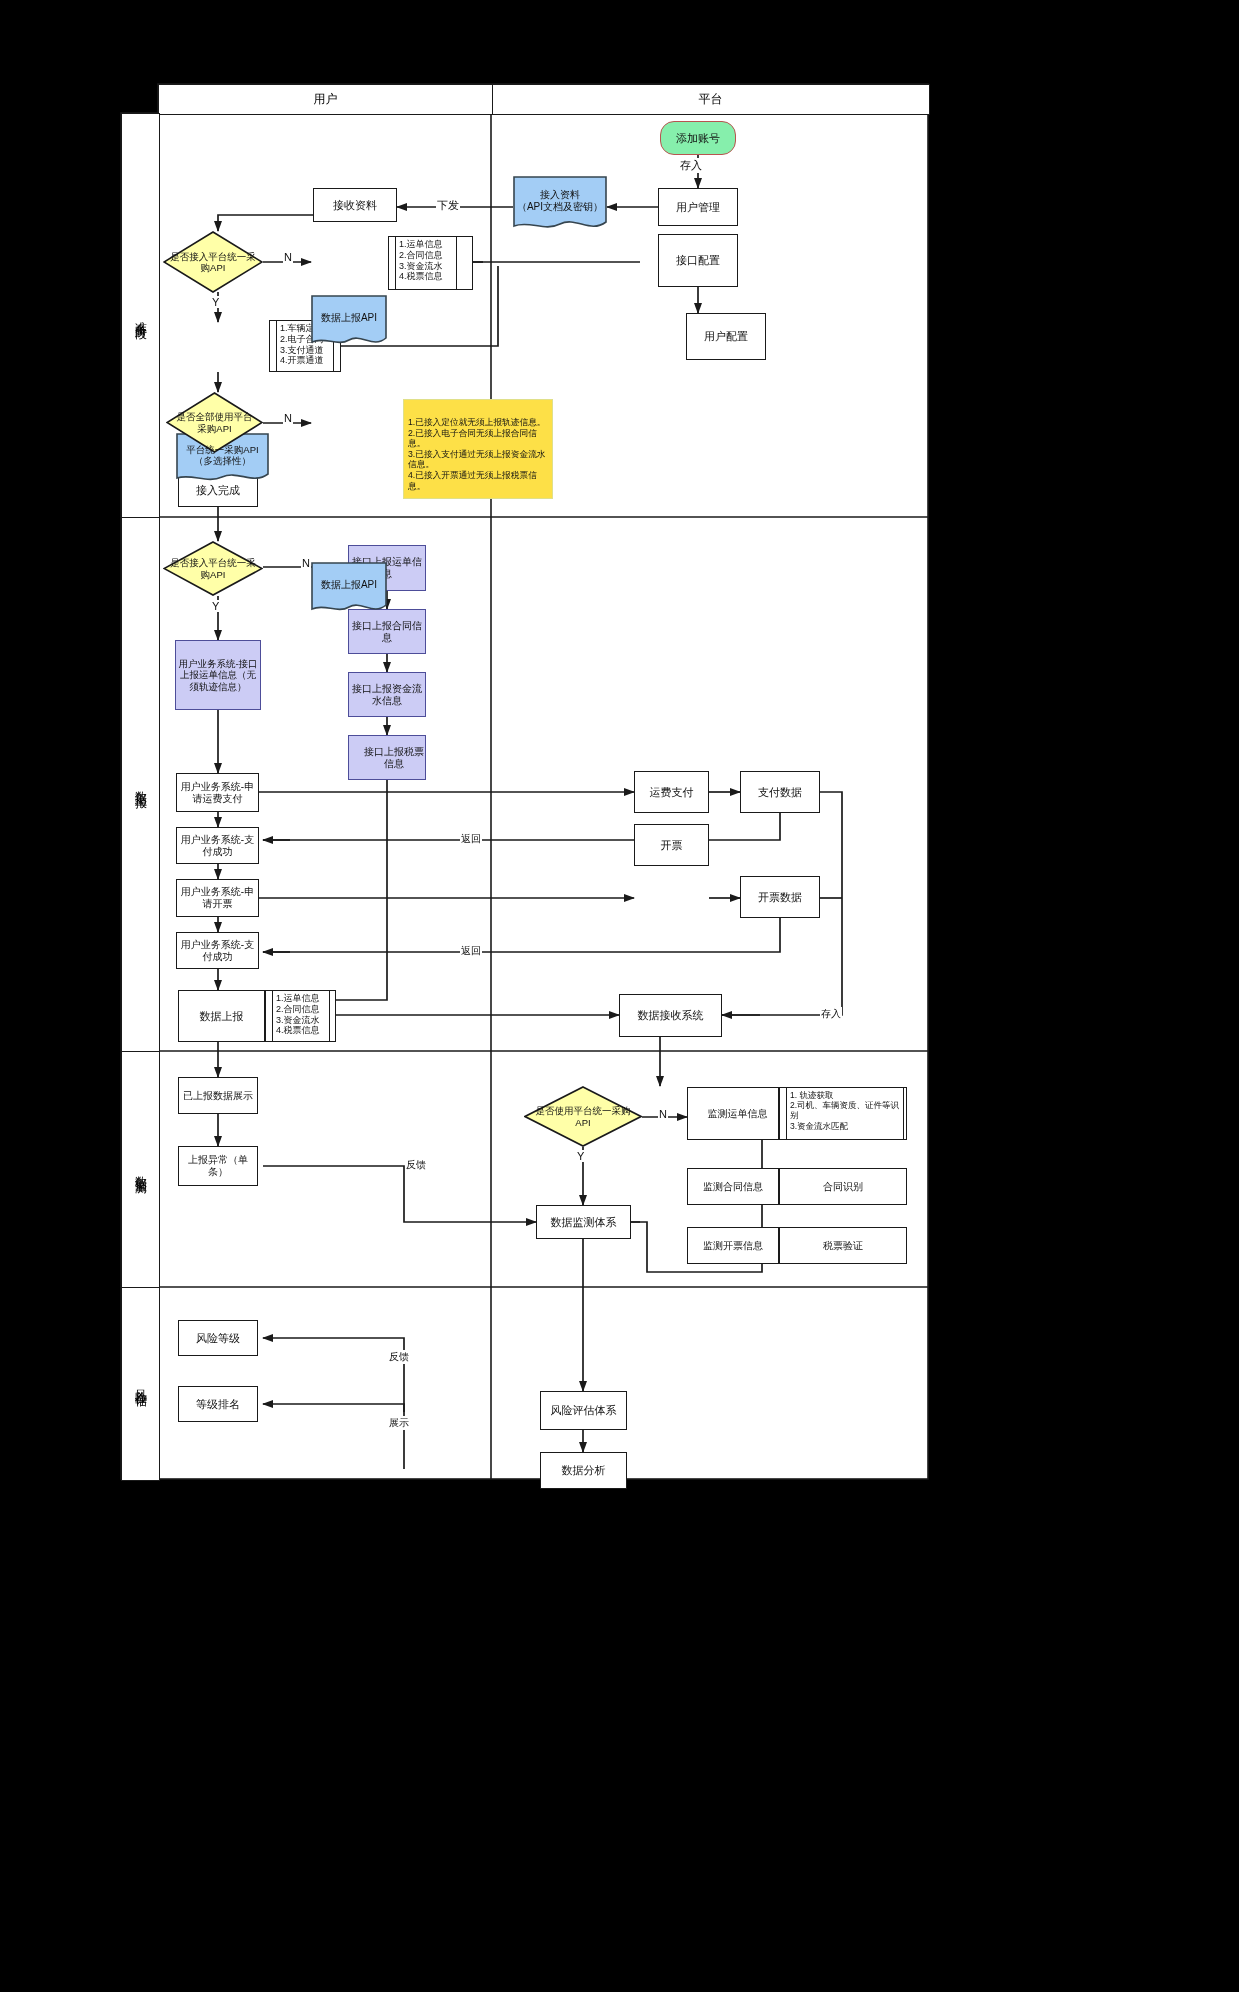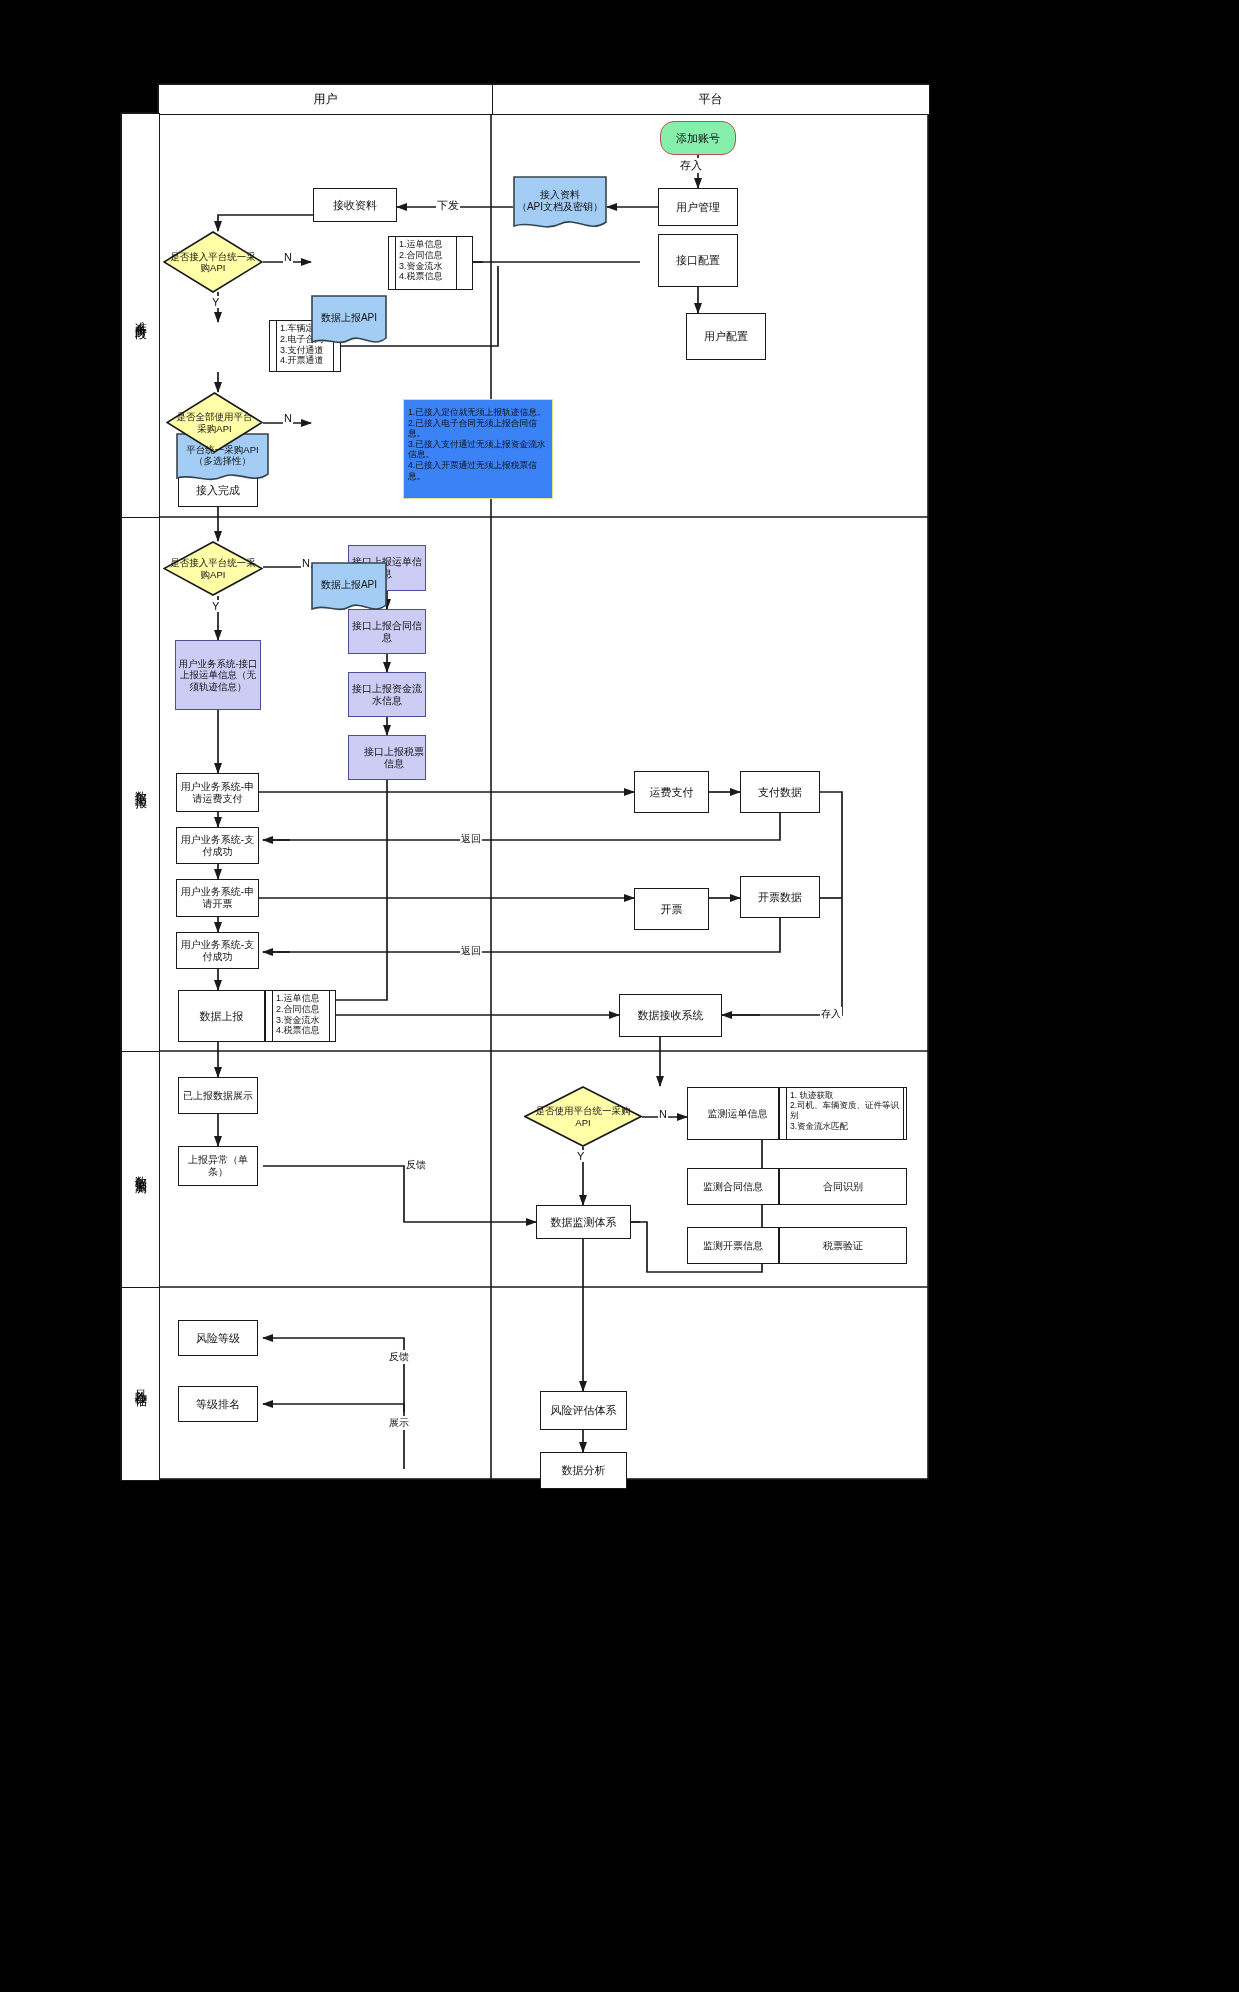--- a/index.html
+++ b/index.html
@@ -10,21 +10,21 @@
   
   .rect{background:#fff;border:1.6px solid #1a1a1a;}
   .rect-purple{background:#ccccf5;border:1.6px solid #4d4d99;}
   .term{background:#86efac;border:1.6px solid #b85450;border-radius:14px;}
   .diamond{background:transparent;border:none;}
   .diamond .dtext{position:relative;z-index:2;padding:0 6px;}
   .diamond svg{position:absolute;left:0;top:0;z-index:1;}
   .docshape{position:relative;background:transparent;border:none;}
   .docshape svg{position:absolute;left:0;top:0;z-index:1;}
   .docshape .dtext{position:relative;z-index:2;color:#111;}
-  .note{background:#3b82f6;border:1.2px solid #e0e08a;text-align:left;align-items:flex-start;justify-content:flex-start;padding:7px 4px;line-height:1.22;}
+  .note{background:#fde047;border:1.2px solid #e0e08a;text-align:left;align-items:flex-start;justify-content:flex-start;padding:17px 4px;line-height:1.22;}
   .listbox{background:#fff;border:1.6px solid #1a1a1a;text-align:left;align-items:flex-start;justify-content:flex-start;line-height:1.2;}
   .listbox .inner{border-left:1.6px solid #1a1a1a;border-right:1.6px solid #1a1a1a;height:100%;box-sizing:border-box;padding:2px 3px;margin-left:6px;}
   .swimhdr{position:absolute;background:#fff;border:1.6px solid #1a1a1a;display:flex;align-items:center;justify-content:center;}
   .phase{position:absolute;background:#fff;border:1.6px solid #1a1a1a;display:flex;align-items:center;justify-content:center;}
   .phase span{writing-mode:vertical-rl;text-orientation:upright;letter-spacing:2px;}
   .edgelbl{position:absolute;background:#fff;padding:0 1px;color:#111;}
 </style>
 </head>
 <body>
 
@@ -327,21 +327,21 @@
   </div>
 
   <div class="node rect" style="left:634px;top:771px;width:75px;height:42px;font-size:11px;">
     <span>运费支付</span>
   </div>
   <div class="node rect" style="left:740px;top:771px;width:80px;height:42px;font-size:11px;">
     <span>支付数据</span>
   </div>
   <div class="edgelbl" style="left:460px;top:832px;font-size:10px;">返回</div>
 
-  <div class="node rect" style="left:634px;top:888px;width:75px;height:42px;font-size:11px;">
+  <div class="node rect" style="left:634px;top:824px;width:75px;height:42px;font-size:11px;">
     <span>开票</span>
   </div>
   <div class="node rect" style="left:740px;top:876px;width:80px;height:42px;font-size:11px;">
     <span>开票数据</span>
   </div>
   <div class="edgelbl" style="left:460px;top:944px;font-size:10px;">返回</div>
 
   <div class="node rect" style="left:619px;top:994px;width:103px;height:43px;font-size:11px;">
     <span>数据接收系统</span>
   </div>

